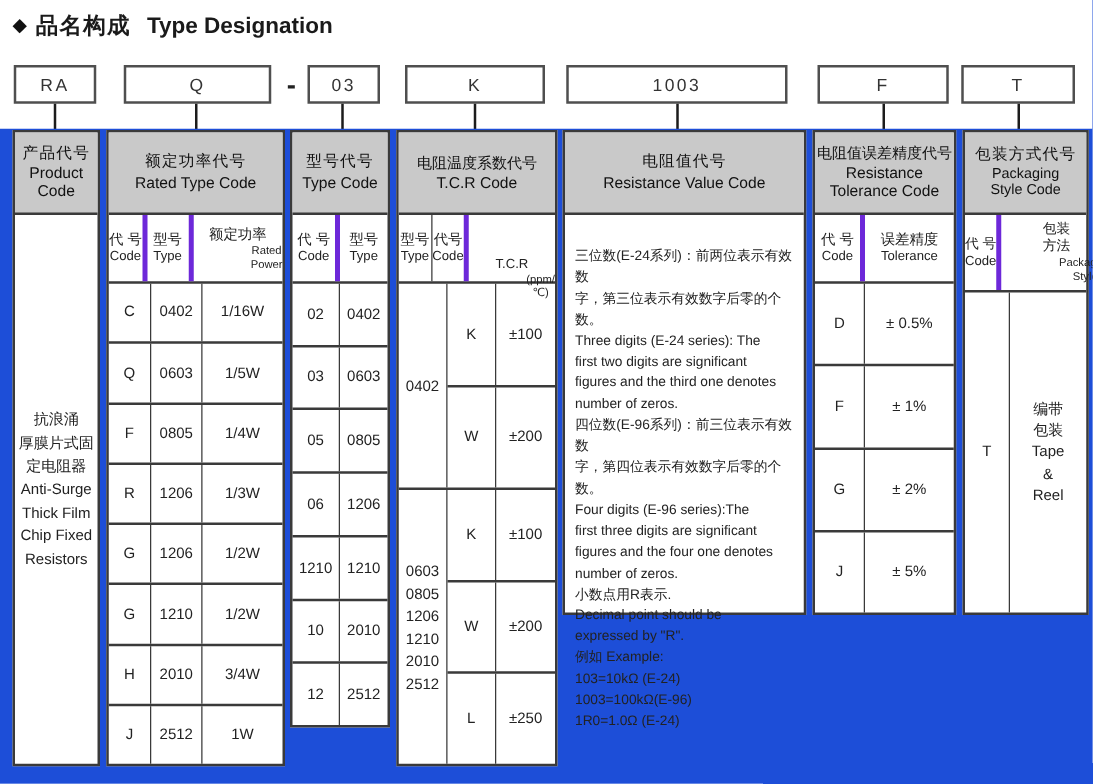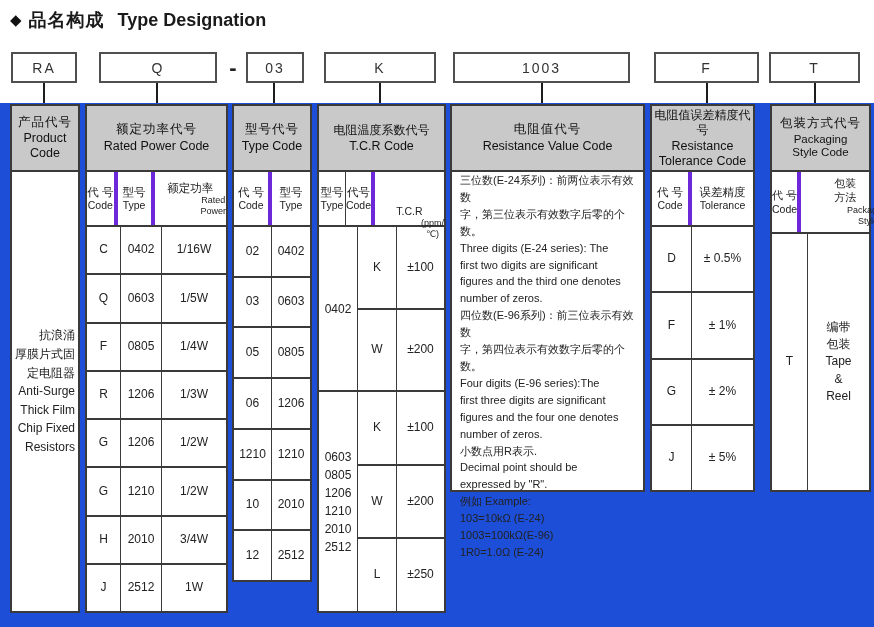--- a/index.html
+++ b/index.html
@@ -59,25 +59,25 @@
     line-height:1.45;
   }
   .c.last{border-right:none;}
 
   .rp-c1{width:34px;} .rp-c2{width:41px;} .rp-c3{flex:1;}
   .tc-c1{width:38px;} .tc-c2{flex:1;}
   .tol-c1{width:40px;} .tol-c2{flex:1;}
   .pk-c1{width:36px;} .pk-c2{flex:1;}
 
   .product-body{
-    flex:1;display:flex;align-items:center;justify-content:center;text-align:right;
+    flex:1;display:flex;align-items:center;justify-content:center;text-align:center;
     font-size:12px;line-height:1.55;white-space:pre-line;color:#222;
   }
   .res-body{
-    flex:1;padding:0 6px 0 8px;font-size:11px;line-height:16.9px;white-space:pre-line;
+    flex:1;padding:25px 6px 0 8px;font-size:11px;line-height:16.9px;white-space:pre-line;
     color:#222;text-align:left;box-sizing:border-box;
   }
   .tcr-group{display:flex;}
   .tcr-g1{height:163px;flex:none;border-bottom:2px solid #3a3a3a;}
   .tcr-g2{flex:1;}
   .tcr-type{
     width:39px;box-sizing:border-box;border-right:1px solid #3a3a3a;display:flex;
     align-items:center;justify-content:center;font-size:12px;text-align:center;
     white-space:pre-line;line-height:1.5;color:#222;
   }
@@ -124,21 +124,21 @@
 定电阻器
 Anti-Surge
 Thick Film
 Chip Fixed
 Resistors</div>
   </div>
 
   <div class="col" style="left:85px;top:1px;width:143px;height:509px;">
     <div class="col-header">
       <div class="h-zh">额定功率代号</div>
-      <div class="h-en">Rated Power Code</div>
+      <div class="h-en">Rated Type Code</div>
     </div>
     <div class="subrow">
       <div class="sc rp-c1">
         <span class="zh">代 号</span>
         <span class="en">Code</span>
       </div>
       <div class="sc rp-c2">
         <span class="zh">型号</span>
         <span class="en">Type</span>
       </div>
@@ -315,21 +315,21 @@
 number of zeros.
 小数点用R表示.
 Decimal point should be
 expressed by "R".
 例如 Example:
 103=10kΩ  (E-24)
 1003=100kΩ(E-96)
 1R0=1.0Ω  (E-24)</div>
   </div>
 
-  <div class="col" style="left:650px;top:1px;width:105px;height:388px;">
+  <div class="col" style="left:650px;top:1px;width:115px;height:388px;">
     <div class="col-header">
       <div class="h-zh tight">电阻值误差精度代号</div>
       <div class="h-en">Resistance
 Tolerance Code</div>
     </div>
     <div class="subrow">
       <div class="sc tol-c1">
         <span class="zh">代 号</span>
         <span class="en">Code</span>
       </div>

